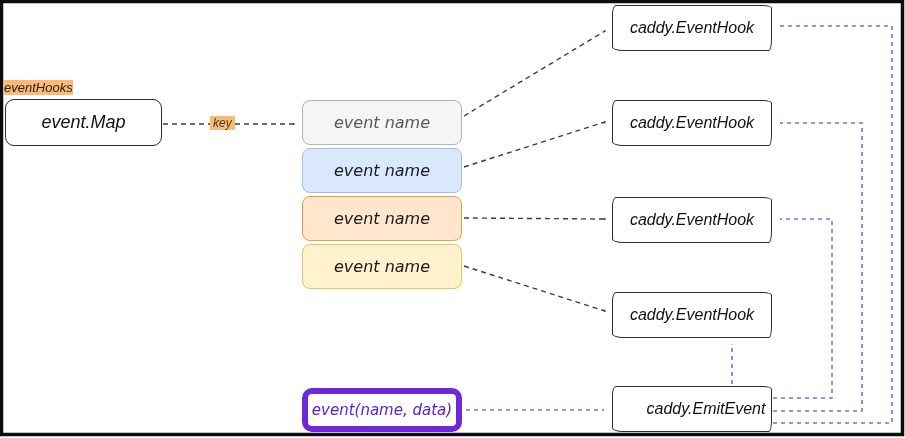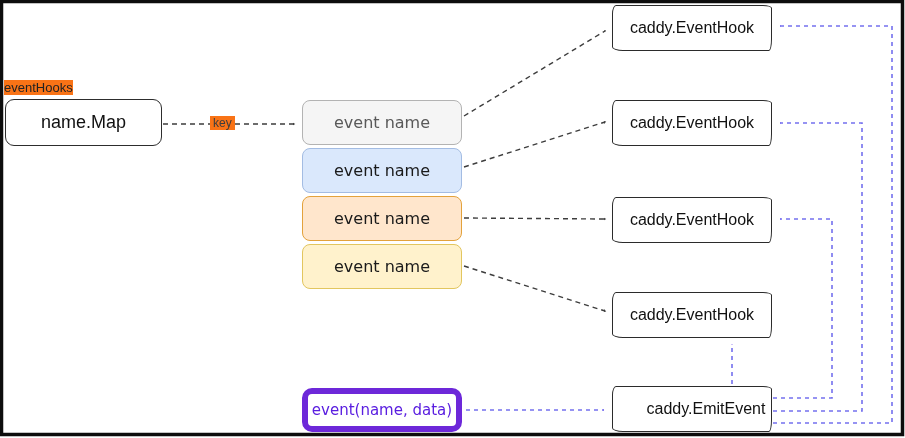--- a/index.html
+++ b/index.html
@@ -48,28 +48,28 @@
   .call-box{
     left:302px;top:388px;width:160px;height:44px;
     border:6px solid #6d28d9;border-radius:10px;
     color:#5a1ee0;
     font-family:"DejaVu Sans",sans-serif;
     font-size:15px;
   }
   .small-label{
     position:absolute;
     color:#222222;
-    background:#f97316;
+    background:#fdba74;
   }
   .map-title{left:4px;top:80px;font-size:13px;}
   .key-label{left:210px;top:116px;font-size:12px;color:#3d3d3d;padding:0 3px;}
   svg.layer{position:absolute;left:0;top:0;pointer-events:none;}
   .arrows{z-index:0;}
   .frame{z-index:3;}
-  .box,.small-label{z-index:2;}
+  .box,.small-label{z-index:2;font-style:italic;}
 </style>
 </head>
 <body>
 
 <div class="canvas">
 
   <svg class="layer arrows" width="905" height="438" viewBox="0 0 905 438">
     <defs>
       <marker id="openBlack" markerWidth="12" markerHeight="12" refX="1" refY="5" orient="auto" markerUnits="userSpaceOnUse">
         <path d="M-6,1 L1,5 L-6,9" fill="none" stroke="#3d3d3d" stroke-width="1.3"></path>
@@ -90,21 +90,21 @@
 
     <path d="M732,384 L732,344" stroke="#7470ee" stroke-width="1.6" fill="none" stroke-dasharray="4 4" marker-end="url(#chevPurple)"></path>
     <path d="M773,398 L832,398 L832,219 L780,219" stroke="#7470ee" stroke-width="1.6" fill="none" stroke-dasharray="4 4" marker-end="url(#chevPurple)"></path>
     <path d="M773,411 L862,411 L862,123 L780,123" stroke="#7470ee" stroke-width="1.6" fill="none" stroke-dasharray="4 4" marker-end="url(#chevPurple)"></path>
     <path d="M773,423 L892,423 L892,26 L780,26" stroke="#7470ee" stroke-width="1.6" fill="none" stroke-dasharray="4 4" marker-end="url(#chevPurple)"></path>
   </svg>
 
   <div class="small-label map-title">eventHooks</div>
 
   <div class="box map-box">
-    <span>name.Map</span>
+    <span>event.Map</span>
   </div>
 
   <div class="small-label key-label">key</div>
 
   <div class="box event-box e0">
     <span>event name</span>
   </div>
   <div class="box event-box e1">
     <span>event name</span>
   </div>

